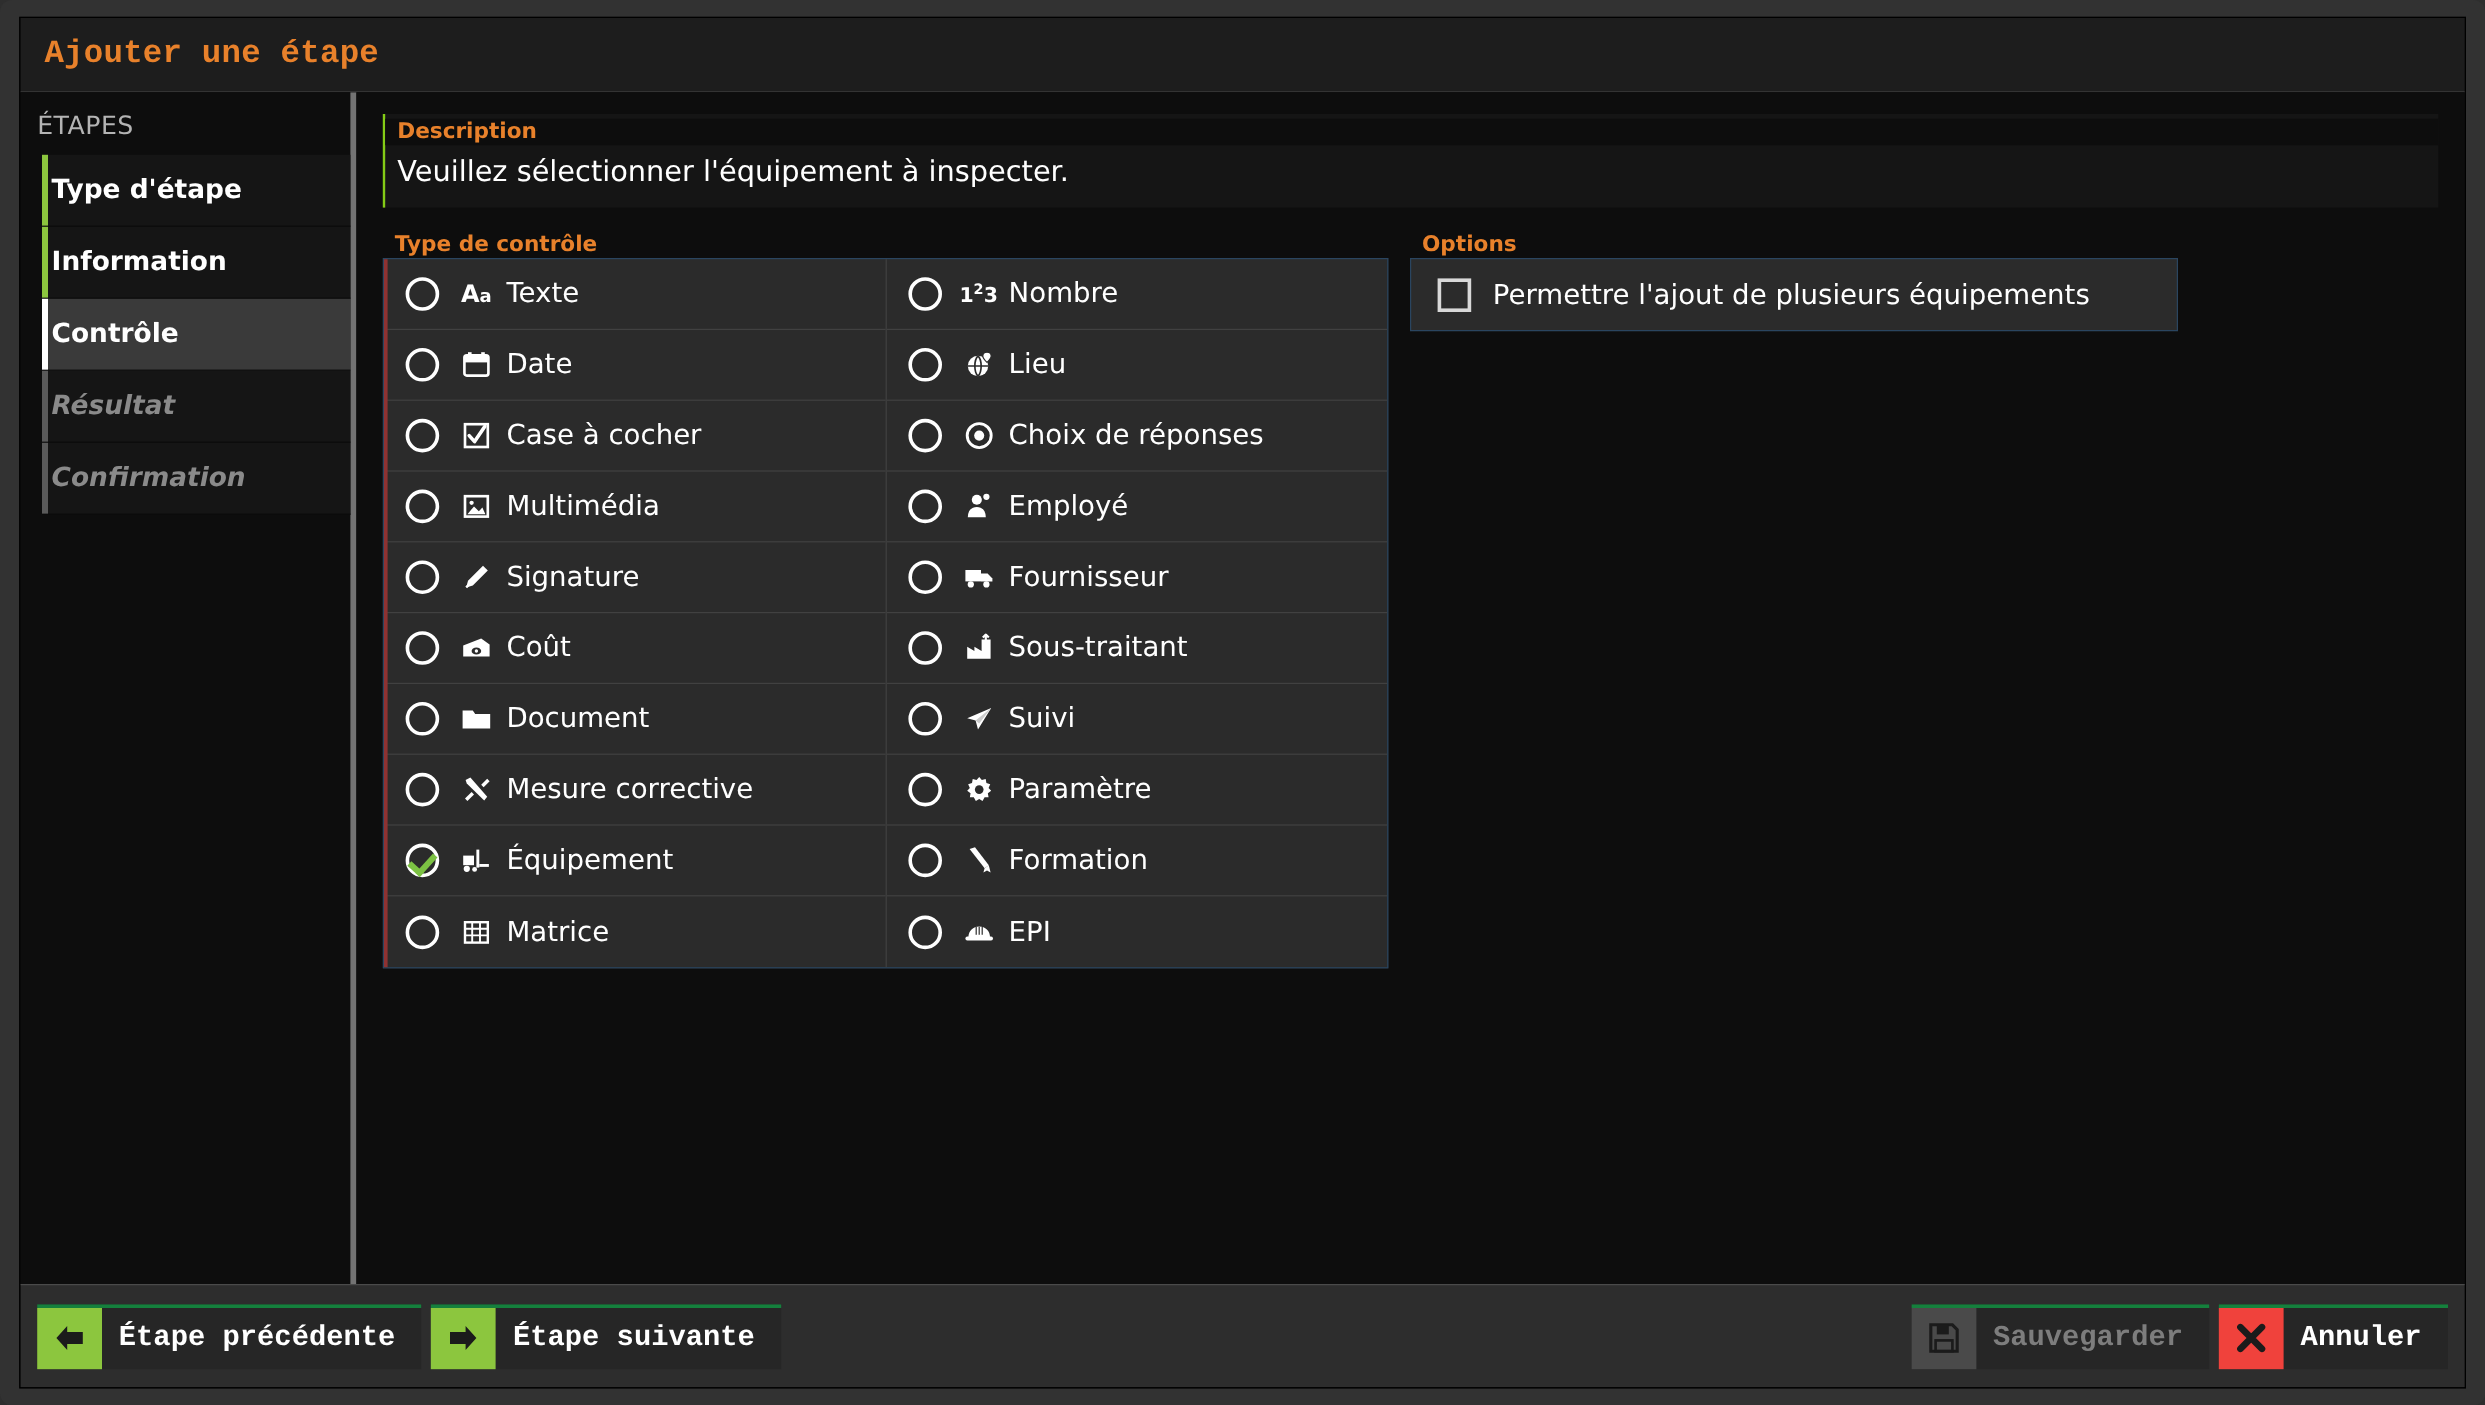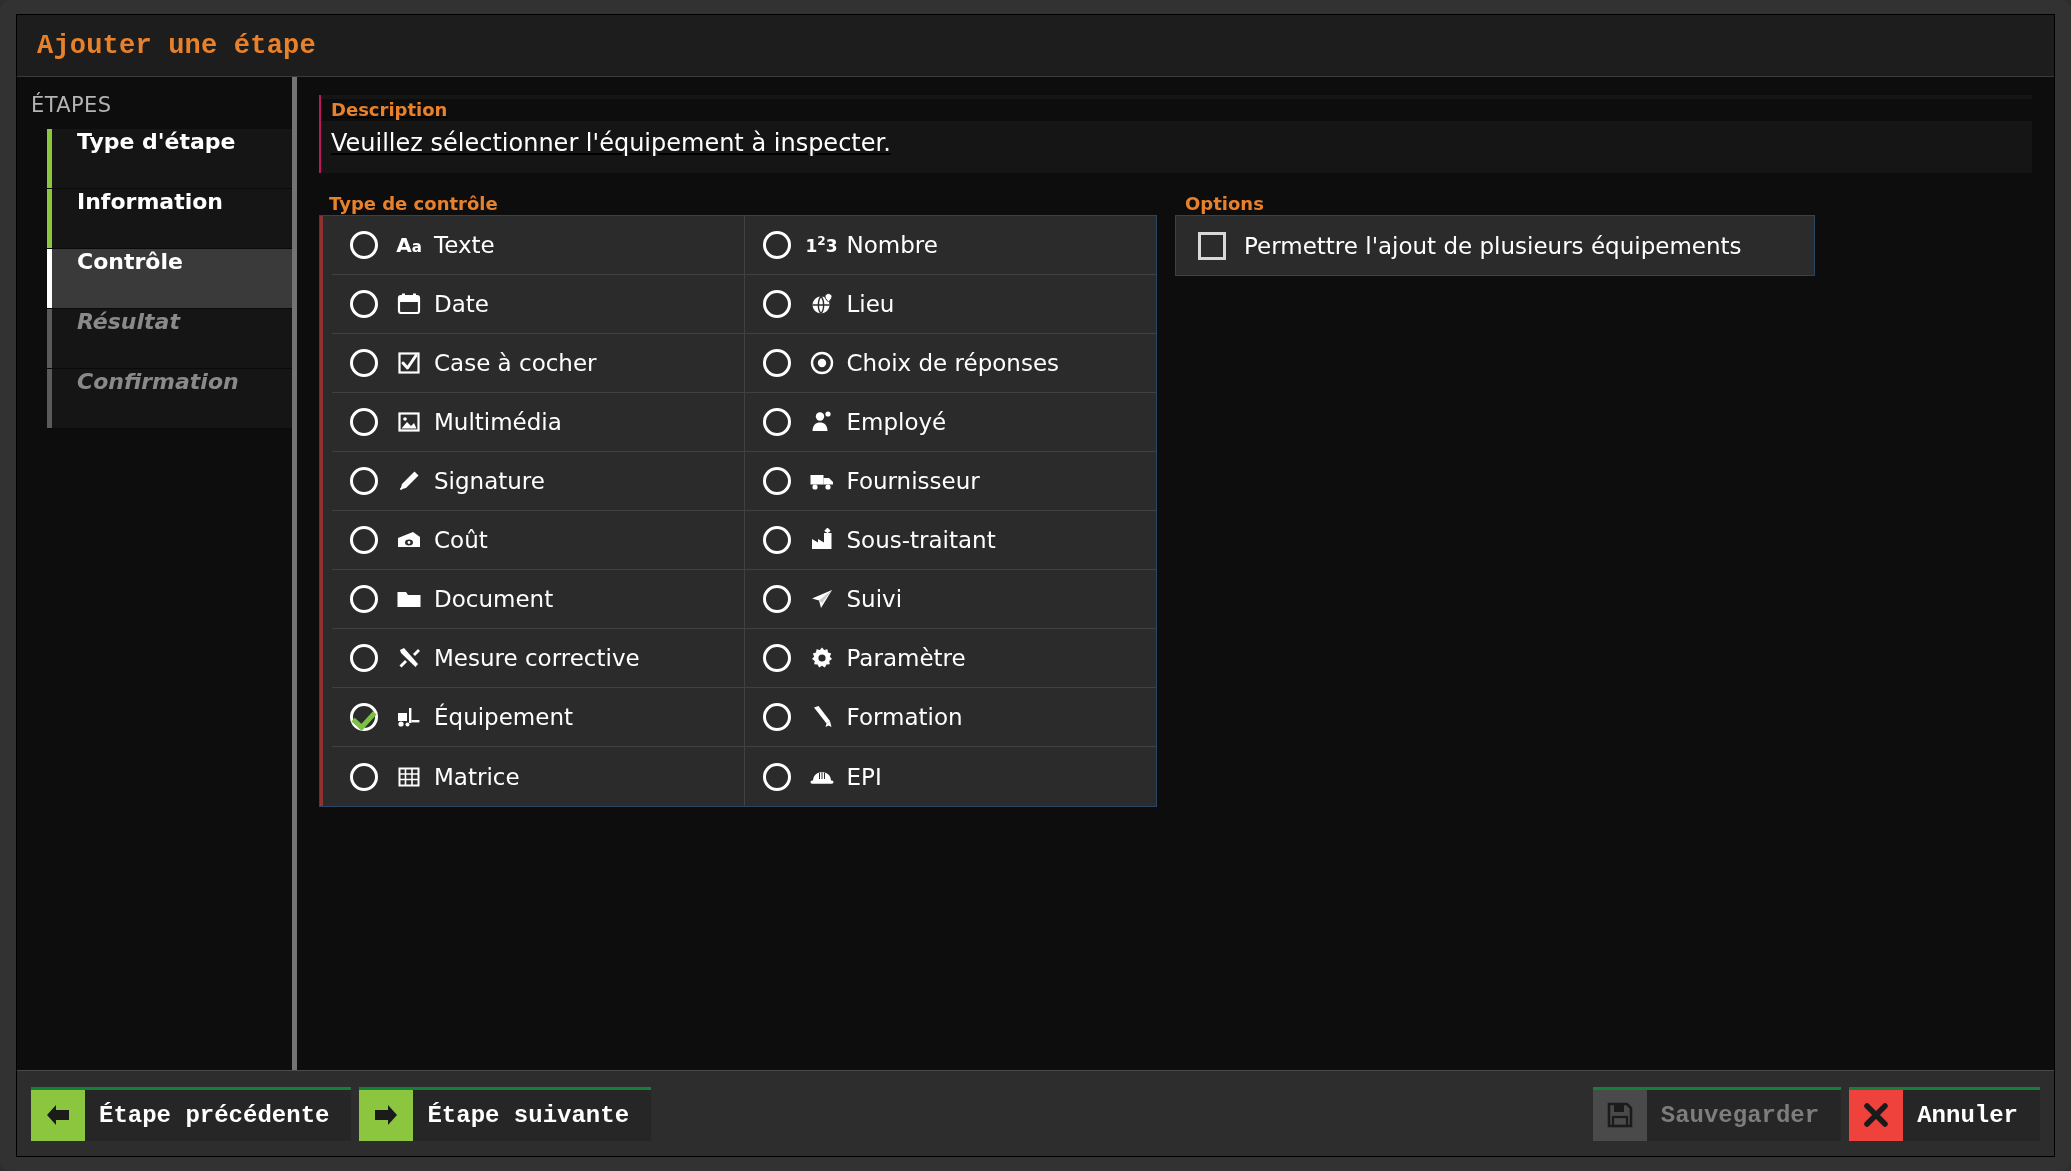--- a/index.html
+++ b/index.html
@@ -75,25 +75,26 @@
   .sidebar-heading {
     color: #b4b4b4;
     font-size: 21px;
     padding: 4px 0 12px 14px;
     letter-spacing: 0.4px;
   }
   .step-item {
     position: relative;
     height: 60px;
     display: flex;
-    box-sizing: border-box;
-    padding-left: 30px;
+    align-items: center;
+    box-sizing: border-box;
+    padding-left: 8px;
     background: #151515;
     border-bottom: 1px solid #0a0a0a;
-    margin-left: 30px;
+    margin-left: 18px;
     cursor: pointer;
   }
   .step-item .bar {
     position: absolute;
     left: 0; top: 0; bottom: 0;
     width: 5px;
   }
   .step-item.done .bar   { background: #8cc63e; }
   .step-item.active .bar { background: #ffffff; }
   .step-item.todo .bar   { background: #5a5a5a; }
@@ -110,25 +111,24 @@
   .main {
     flex: 1;
     min-width: 0;
     padding: 18px 22px 0 22px;
     box-sizing: border-box;
     background: #0d0d0d;
   }
 
   
   .field-desc {
-    border-left: 2px solid #be185d;
+    border-left: 2px solid #84cc16;
     background: #151515;
     padding: 4px 0 10px 0;
     margin-bottom: 20px;
-    text-decoration: underline;
   }
   .field-legend {
     color: #e8812b;
     font-size: 18px;
     font-weight: bold;
     padding-left: 10px;
     background: #0d0d0d;
     display: block;
     line-height: 22px;
   }
@@ -173,21 +173,21 @@
 
   
   .ctrl-panel { width: 838px; }
   .ctrl-grid {
     display: flex;
   }
   .ctrl-col {
     flex: 1;
     min-width: 0;
   }
-  .ctrl-col.left { border-right: 1px solid #414141; padding-left: 12px; }
+  .ctrl-col.left { border-right: 1px solid #414141; }
 
   .opt-row {
     height: 59px;
     display: flex;
     align-items: center;
     border-bottom: 1px solid #414141;
     box-sizing: border-box;
     padding-left: 18px;
     cursor: pointer;
   }

